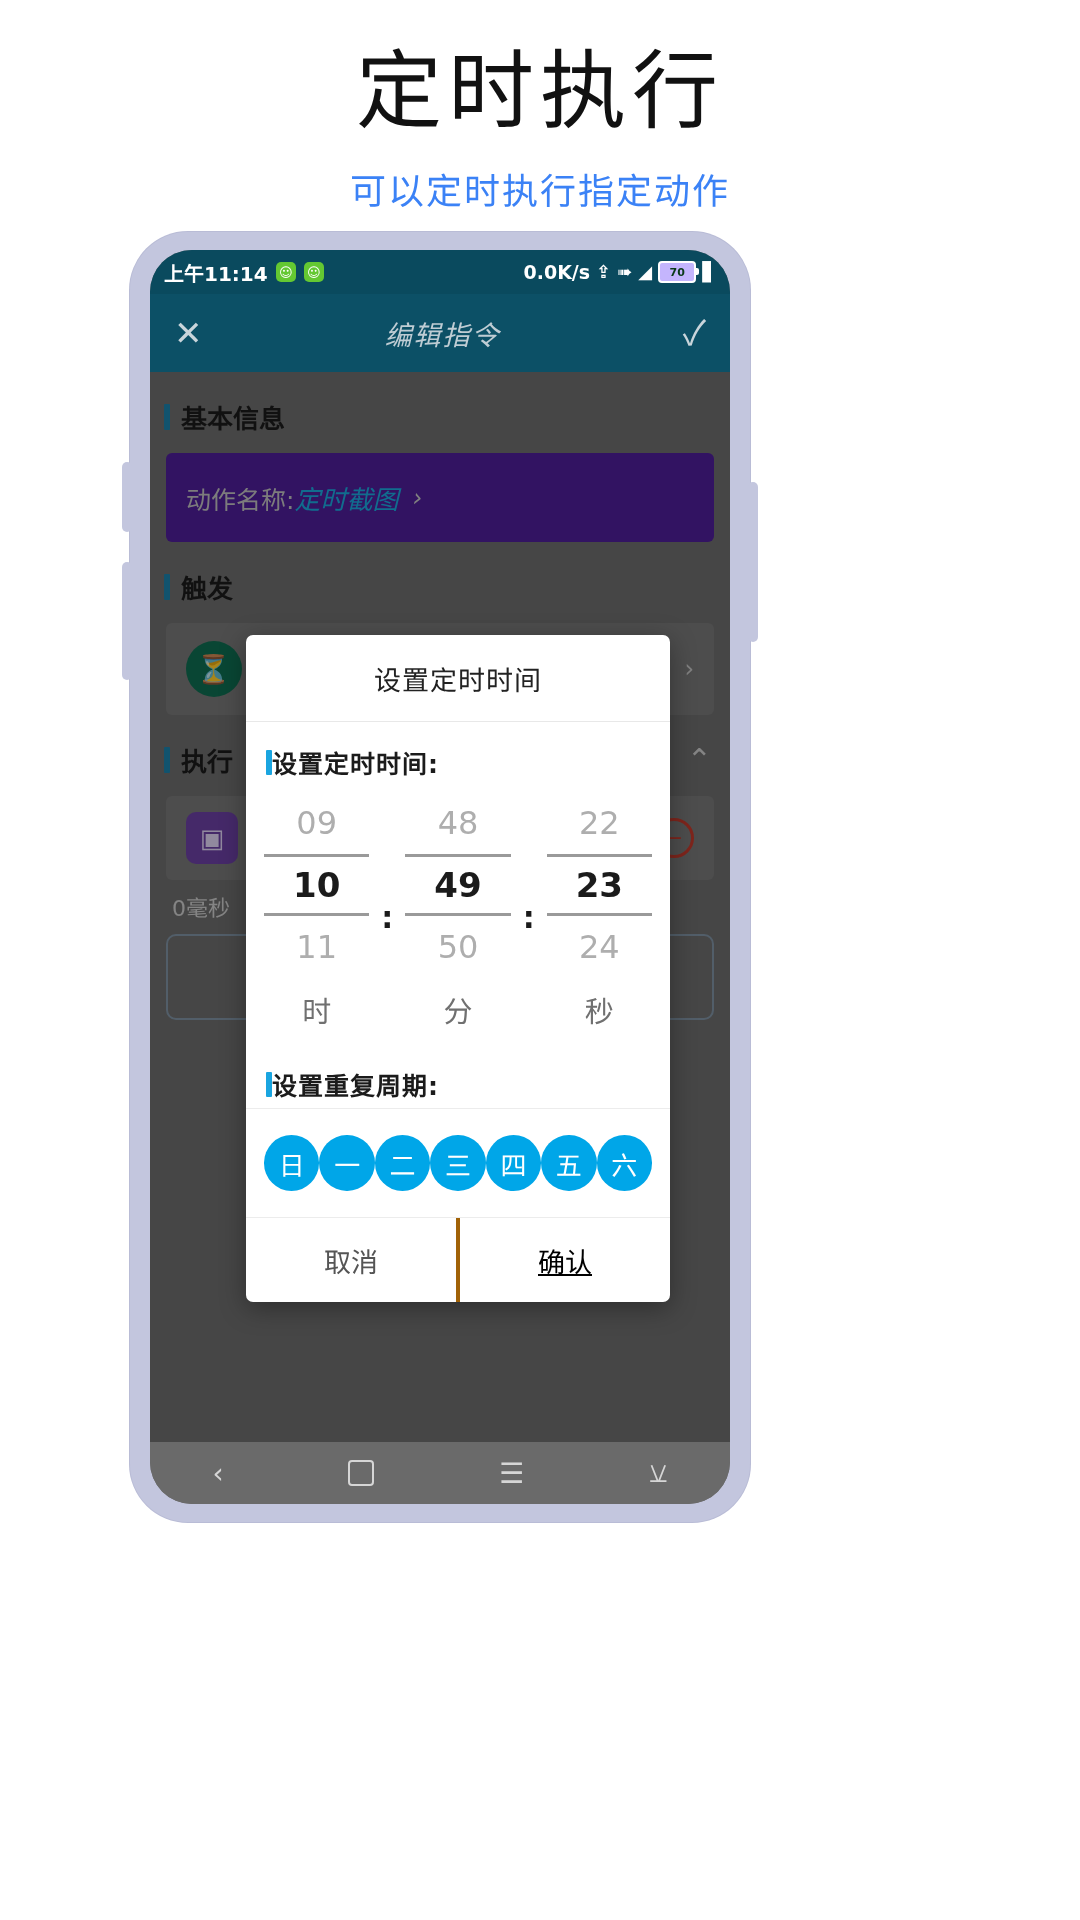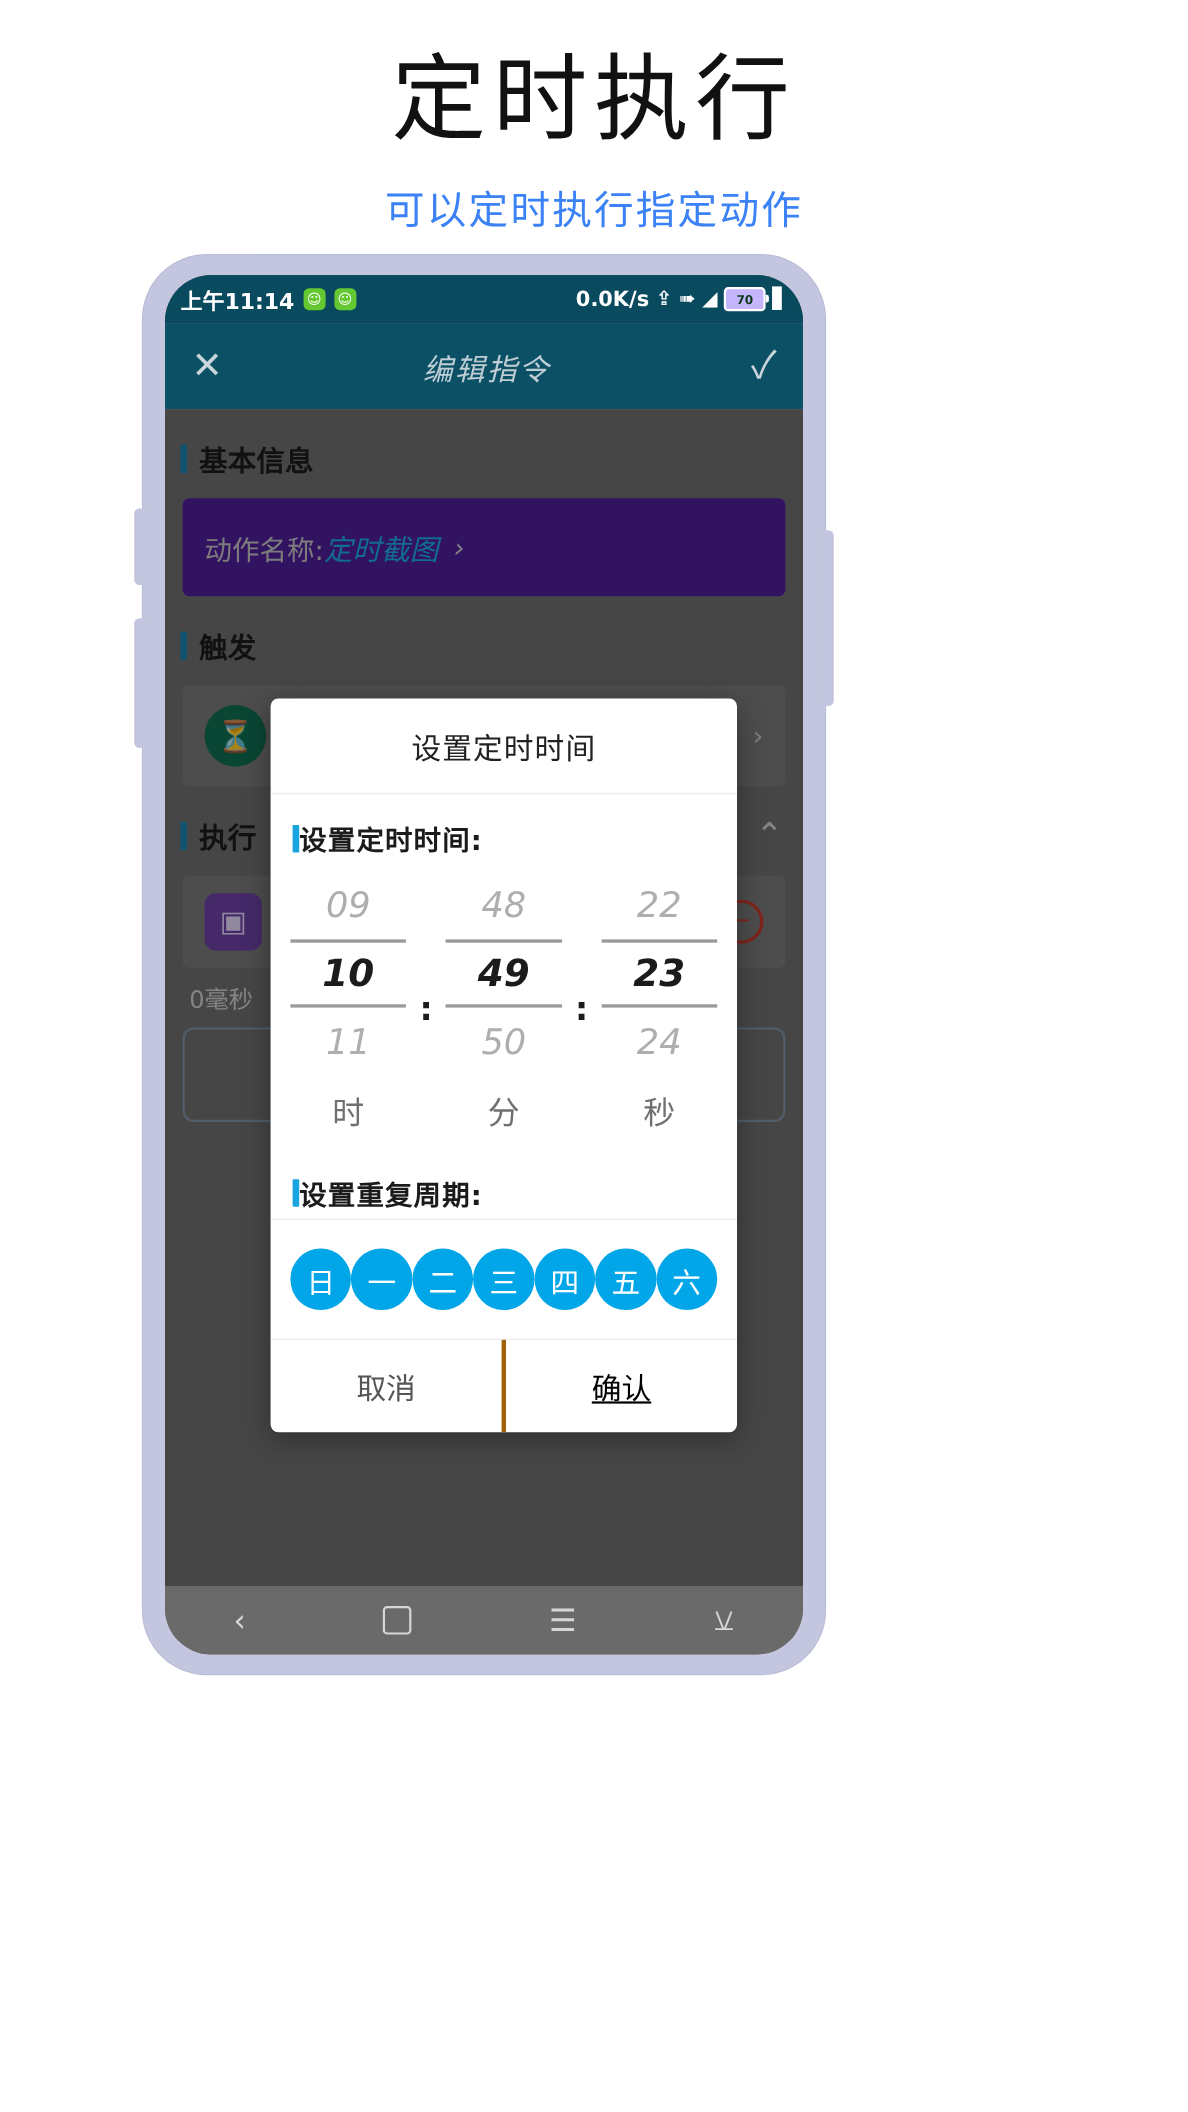--- a/index.html
+++ b/index.html
@@ -159,21 +159,21 @@
   .dlg-sec .acc{width:6px;height:25px;background:#1aa5e0;border-radius:1px;}
   .dlg-sec .t{font-size:25px;font-weight:bold;color:#1b1b1b;letter-spacing:1px;}
 
   
   .picker{
     display:flex;align-items:stretch;justify-content:center;
     padding:6px 18px 4px;box-sizing:border-box;
   }
   .wheel{flex:1;display:flex;flex-direction:column;align-items:center;}
   .w-cell{height:62px;display:flex;align-items:center;justify-content:center;
-    font-size:32px;color:#aeaeae;width:100%;box-sizing:border-box;font-style:italic;}
+    font-size:32px;color:#aeaeae;width:100%;box-sizing:border-box;}
   .w-cell.sel{
     color:#1b1b1b;font-weight:bold;font-size:34px;
     border-top:3px solid #9a9a9a;border-bottom:3px solid #9a9a9a;
   }
   .w-unit{height:62px;display:flex;align-items:center;justify-content:center;
     font-size:29px;color:#707070;}
   .colon{
     width:36px;display:flex;align-items:center;justify-content:center;
     font-size:30px;color:#1b1b1b;font-weight:bold;padding-top:2px;
   }

